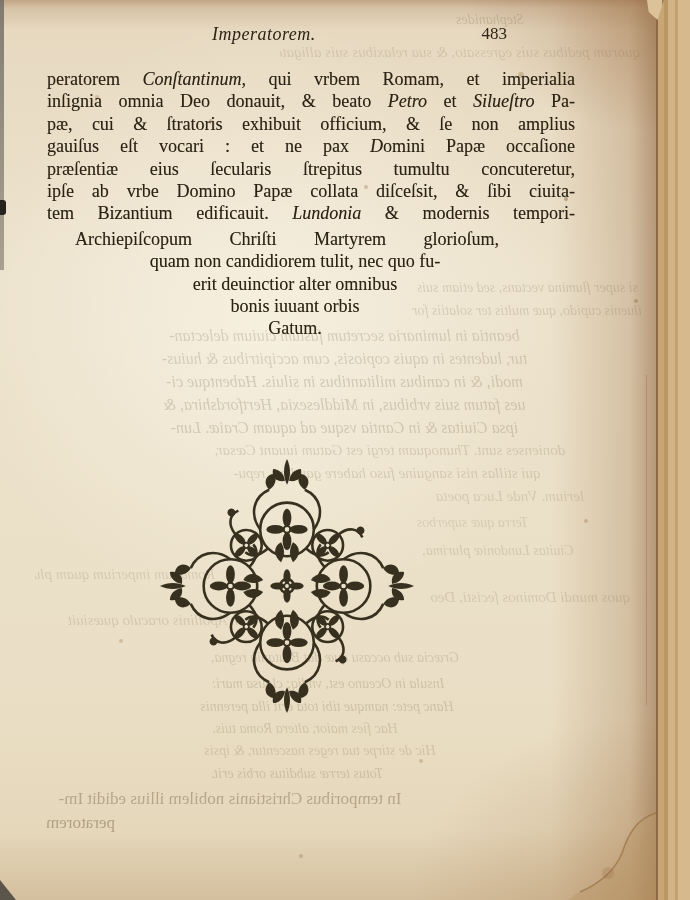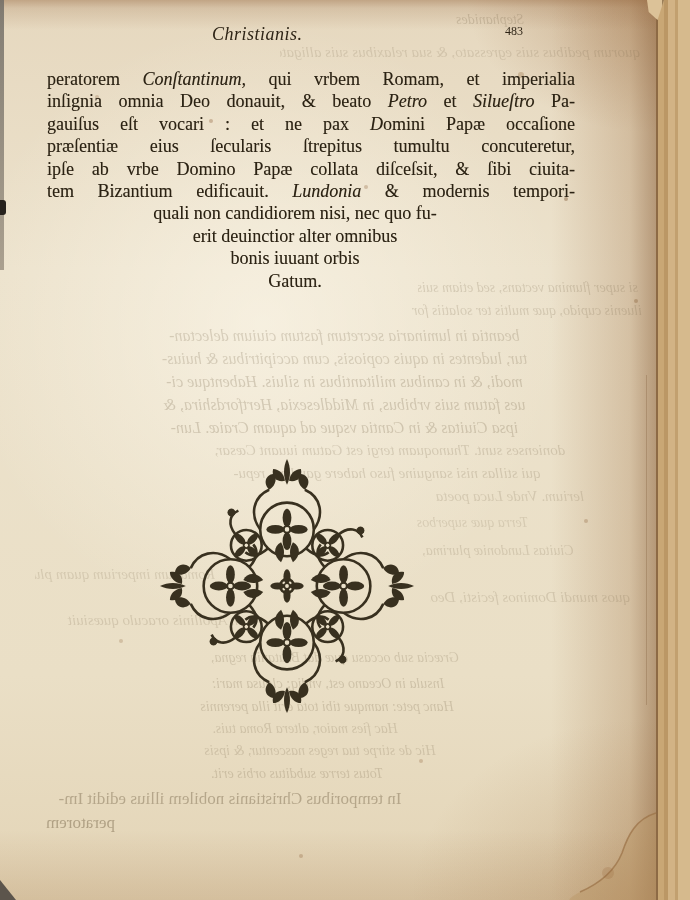--- a/index.html
+++ b/index.html
@@ -40,21 +40,21 @@
     background:rgba(118,84,48,.28);}
 
   
   .gl{position:absolute;transform:scaleX(-1);color:#6d5c40;filter:blur(.5px);
     white-space:nowrap;text-align:center;overflow:hidden;font-style:italic;}
 
   
   .header{position:absolute;left:47px;top:24px;width:528px;display:flex;
     color:#2e2416;}
   .runtitle{margin-left:165px;font-style:italic;font-size:18px;letter-spacing:.5px;}
-  .pagenum{margin-left:auto;margin-right:52px;font-size:12px;}
+  .pagenum{margin-left:auto;margin-right:68px;font-size:17px;}
   .textblock{position:absolute;left:47px;top:68px;width:528px;font-size:18px;
     line-height:22.4px;color:#2b2213;text-shadow:.3px .3px .5px rgba(43,34,19,.35);}
   .bline{white-space:nowrap;}
   .j{text-align:justify;text-align-last:justify;}
   .cw{width:424px;margin-left:28px;text-align:justify;text-align-last:justify;margin-top:3px;}
   .c{width:496px;text-align:center;}
   .textblock i{font-style:italic;}
 
   .ornament{position:absolute;left:158px;top:457px;width:258px;height:258px;}
   .ornament .s{fill:none;stroke:#38301f;stroke-width:2.6;}
@@ -94,32 +94,34 @@
       <div class="gl" style="left:178px;top:676px;width:300px;font-size:14px;opacity:.22">Insula in Oceano est, vndiq; clausa mari:</div>
       <div class="gl" style="left:172px;top:699px;width:310px;font-size:14px;opacity:.22">Hanc pete: namque tibi tota erit illa perennis</div>
       <div class="gl" style="left:180px;top:721px;width:250px;font-size:14px;opacity:.20">Hac fies maior, altera Roma tuis.</div>
       <div class="gl" style="left:185px;top:743px;width:270px;font-size:14px;opacity:.20">Hic de stirpe tua reges nascentur, &amp; ipsis</div>
       <div class="gl" style="left:172px;top:766px;width:250px;font-size:14px;opacity:.22">Totus terræ subditus orbis erit.</div>
       <div class="gl" style="left:30px;top:789px;width:400px;font-size:17px;opacity:.40;font-style:normal">In temporibus Christianis nobilem illius edidit Im-</div>
       <div class="gl" style="left:33px;top:813px;width:95px;font-size:17px;opacity:.44;font-style:normal">peratorem</div>
     </div>
 
     <div class="header">
-      <span class="runtitle">Christianis.</span>
+      <span class="runtitle">Imperatorem.</span>
       <span class="pagenum">483</span>
     </div>
 
     <div class="textblock">
       <div class="bline j"><span>peratorem </span><i>Conſtantinum,</i><span> qui vrbem Romam, et imperialia</span></div>
       <div class="bline j"><span>inſignia omnia Deo donauit, &amp; beato </span><i>Petro</i><span> et </span><i>Silueſtro</i><span> Pa-</span></div>
+      <div class="bline j"><span>pæ, cui &amp; ſtratoris exhibuit officium, &amp; ſe non amplius</span></div>
       <div class="bline j"><span>gauiſus eſt vocari : et ne pax </span><i>D</i><span>omini Papæ occaſione</span></div>
       <div class="bline j"><span>præſentiæ eius ſecularis ſtrepitus tumultu concuteretur,</span></div>
       <div class="bline j"><span>ipſe ab vrbe Domino Papæ collata diſceſsit, &amp; ſibi ciuita-</span></div>
       <div class="bline j"><span>tem Bizantium edificauit. </span><i>Lundonia</i><span> &amp; modernis tempori-</span></div>
-      <div class="bline c">quali non candidiorem nisi, nec quo fu-</div>
+      <div class="bline cw">Archiepiſcopum Chriſti Martyrem glorioſum,</div>
+      <div class="bline c">quam non candidiorem tulit, nec quo fu-</div>
       <div class="bline c">erit deuinctior alter omnibus</div>
       <div class="bline c">bonis iuuant orbis</div>
       <div class="bline c">Gatum.</div>
     </div>
 
     <svg class="ornament" viewBox="-130 -130 260 260">
       <defs>
         <g id="fl4">
           <ellipse class="f" cx="0" cy="-9" rx="3.4" ry="7"></ellipse>
           <ellipse class="f" cx="0" cy="9" rx="3.4" ry="7"></ellipse>

